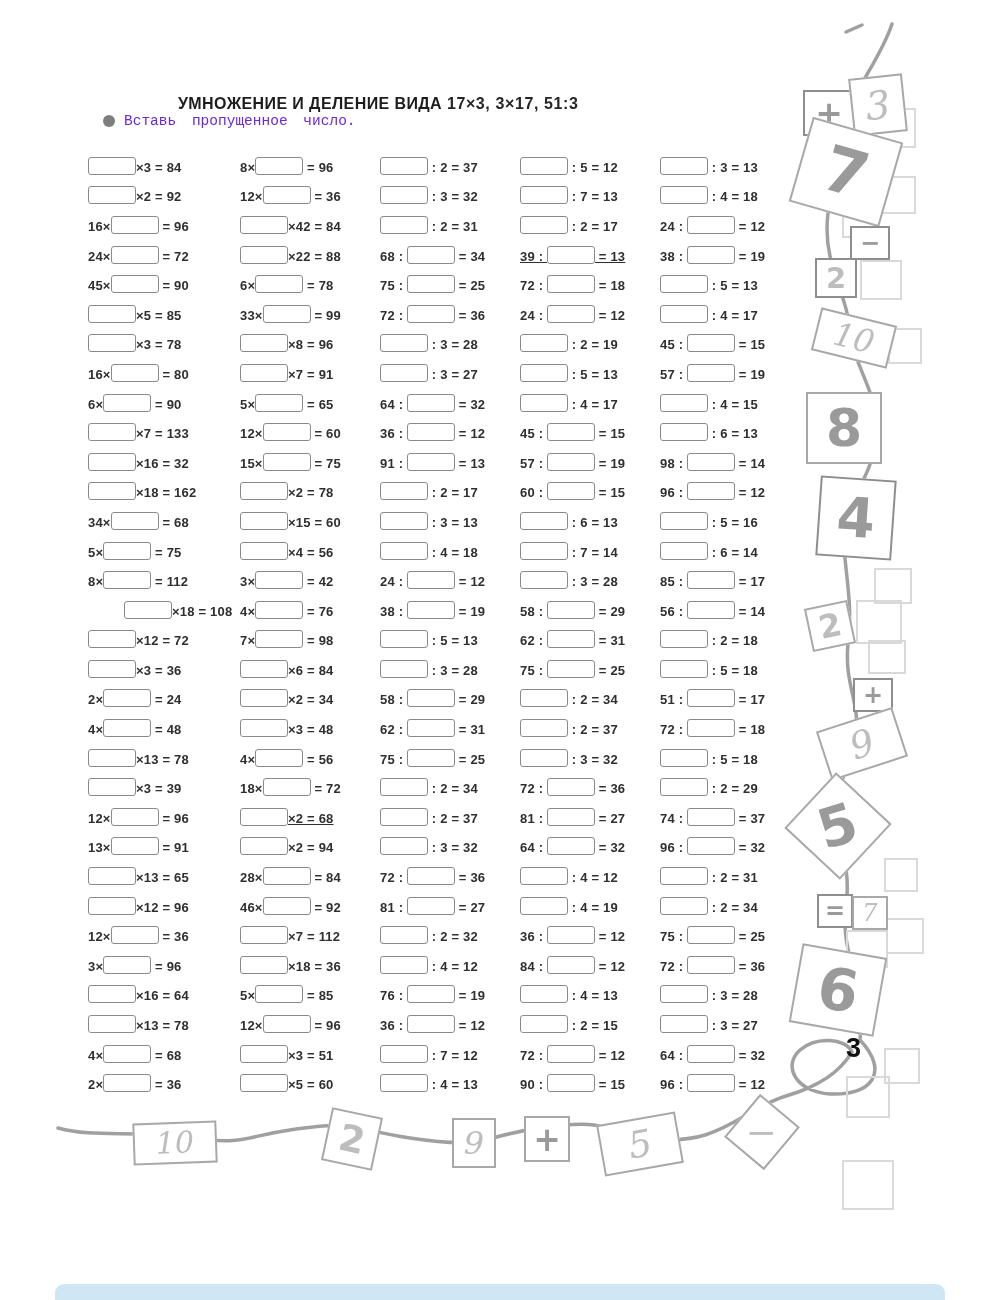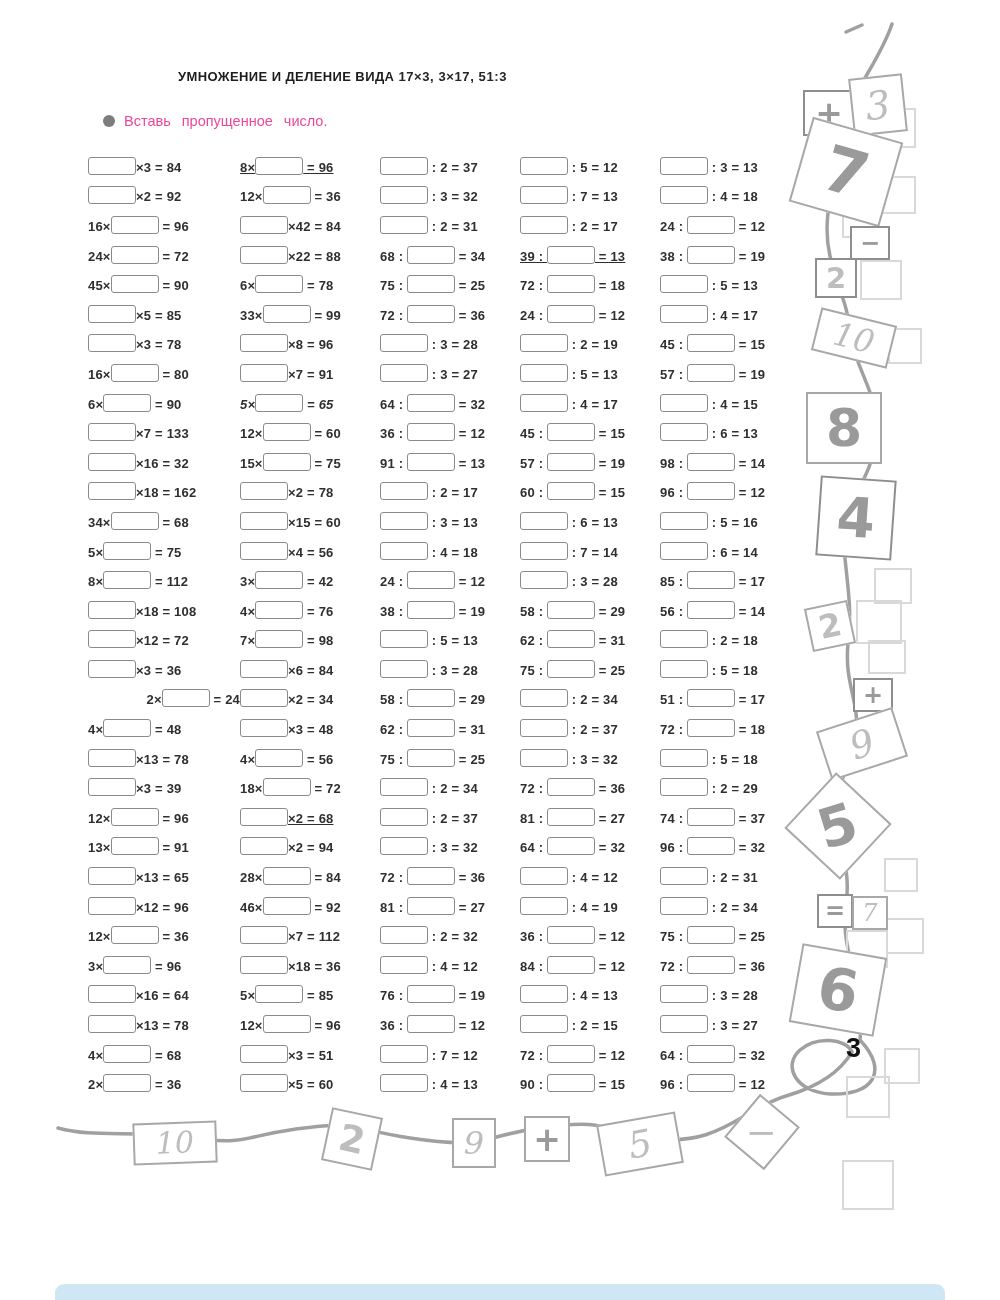--- a/index.html
+++ b/index.html
@@ -1,24 +1,24 @@
 <!DOCTYPE html>
 <html><head>
 <meta charset="utf-8">
 <style>
   html,body{margin:0;padding:0;background:#ffffff;}
   #page{position:relative;width:1000px;height:1300px;background:#ffffff;overflow:hidden;
         font-family:"Liberation Sans",sans-serif;}
   
-  .title{position:absolute;left:178px;top:69px;font-size:13px;font-weight:bold;
+  .title{position:absolute;left:178px;top:95px;font-size:16px;font-weight:bold;
          color:#1d1d1d;letter-spacing:.4px;white-space:pre;}
   .title .examples{font-weight:bold;color:#262626;letter-spacing:.6px;}
   .instruction-row{position:absolute;left:103px;top:113px;display:flex;align-items:center;gap:9px;}
   .bullet{width:12px;height:12px;border-radius:50%;background:#7d7d7d;}
-  .instruction{font-size:14.5px;color:#ec4899;word-spacing:7px;}
+  .instruction{font-size:14.5px;color:#6d28d9;word-spacing:7px;font-family:Liberation Mono, monospace;}
   
   .grid{position:absolute;left:88px;top:151px;display:grid;
         grid-template-columns:152px 140px 140px 140px 120px;grid-auto-rows:29.6px;
         align-items:center;z-index:2;}
   .eq{font-weight:bold;font-size:13px;color:#2f2f2f;white-space:pre;letter-spacing:.2px;}
   .box{display:inline-block;width:46px;height:16px;border:1.6px solid #8a8a8a;
        border-radius:3px;background:#fff;vertical-align:-3px;}
   
   #deco-layer{position:absolute;left:0;top:0;width:1000px;height:1300px;z-index:1;}
   .card{position:absolute;background:#ffffff;box-sizing:border-box;display:flex;
@@ -83,46 +83,46 @@
       <div class="eq" style="grid-area: 6 / 1;"><span class="box"></span>×5 = 85</div>
       <div class="eq" style="grid-area: 7 / 1;"><span class="box"></span>×3 = 78</div>
       <div class="eq" style="grid-area: 8 / 1;">16×<span class="box"></span> = 80</div>
       <div class="eq" style="grid-area: 9 / 1;">6×<span class="box"></span> = 90</div>
       <div class="eq" style="grid-area: 10 / 1;"><span class="box"></span>×7 = 133</div>
       <div class="eq" style="grid-area: 11 / 1;"><span class="box"></span>×16 = 32</div>
       <div class="eq" style="grid-area: 12 / 1;"><span class="box"></span>×18 = 162</div>
       <div class="eq" style="grid-area: 13 / 1;">34×<span class="box"></span> = 68</div>
       <div class="eq" style="grid-area: 14 / 1;">5×<span class="box"></span> = 75</div>
       <div class="eq" style="grid-area: 15 / 1;">8×<span class="box"></span> = 112</div>
-      <div class="eq" style="grid-area: 16 / 1;"><span class="box"></span>×18 = 108</div>
+      <div class="eq" style="grid-area: 16 / 1; margin-left: 36px;"><span class="box"></span>×18 = 108</div>
       <div class="eq" style="grid-area: 17 / 1;"><span class="box"></span>×12 = 72</div>
       <div class="eq" style="grid-area: 18 / 1;"><span class="box"></span>×3 = 36</div>
-      <div class="eq" style="grid-area: 19 / 1; text-align: right;">2×<span class="box"></span> = 24</div>
+      <div class="eq" style="grid-area: 19 / 1;">2×<span class="box"></span> = 24</div>
       <div class="eq" style="grid-area: 20 / 1;">4×<span class="box"></span> = 48</div>
       <div class="eq" style="grid-area: 21 / 1;"><span class="box"></span>×13 = 78</div>
       <div class="eq" style="grid-area: 22 / 1;"><span class="box"></span>×3 = 39</div>
       <div class="eq" style="grid-area: 23 / 1;">12×<span class="box"></span> = 96</div>
       <div class="eq" style="grid-area: 24 / 1;">13×<span class="box"></span> = 91</div>
       <div class="eq" style="grid-area: 25 / 1;"><span class="box"></span>×13 = 65</div>
       <div class="eq" style="grid-area: 26 / 1;"><span class="box"></span>×12 = 96</div>
       <div class="eq" style="grid-area: 27 / 1;">12×<span class="box"></span> = 36</div>
       <div class="eq" style="grid-area: 28 / 1;">3×<span class="box"></span> = 96</div>
       <div class="eq" style="grid-area: 29 / 1;"><span class="box"></span>×16 = 64</div>
       <div class="eq" style="grid-area: 30 / 1;"><span class="box"></span>×13 = 78</div>
       <div class="eq" style="grid-area: 31 / 1;">4×<span class="box"></span> = 68</div>
       <div class="eq" style="grid-area: 32 / 1;">2×<span class="box"></span> = 36</div>
-      <div class="eq" style="grid-area: 1 / 2; text-decoration: underline;">8×<span class="box"></span> = 96</div>
+      <div class="eq" style="grid-area: 1 / 2;">8×<span class="box"></span> = 96</div>
       <div class="eq" style="grid-area: 2 / 2;">12×<span class="box"></span> = 36</div>
       <div class="eq" style="grid-area: 3 / 2;"><span class="box"></span>×42 = 84</div>
       <div class="eq" style="grid-area: 4 / 2;"><span class="box"></span>×22 = 88</div>
       <div class="eq" style="grid-area: 5 / 2;">6×<span class="box"></span> = 78</div>
       <div class="eq" style="grid-area: 6 / 2;">33×<span class="box"></span> = 99</div>
       <div class="eq" style="grid-area: 7 / 2;"><span class="box"></span>×8 = 96</div>
       <div class="eq" style="grid-area: 8 / 2;"><span class="box"></span>×7 = 91</div>
-      <div class="eq" style="grid-area: 9 / 2; font-style: italic;">5×<span class="box"></span> = 65</div>
+      <div class="eq" style="grid-area: 9 / 2;">5×<span class="box"></span> = 65</div>
       <div class="eq" style="grid-area: 10 / 2;">12×<span class="box"></span> = 60</div>
       <div class="eq" style="grid-area: 11 / 2;">15×<span class="box"></span> = 75</div>
       <div class="eq" style="grid-area: 12 / 2;"><span class="box"></span>×2 = 78</div>
       <div class="eq" style="grid-area: 13 / 2;"><span class="box"></span>×15 = 60</div>
       <div class="eq" style="grid-area: 14 / 2;"><span class="box"></span>×4 = 56</div>
       <div class="eq" style="grid-area: 15 / 2;">3×<span class="box"></span> = 42</div>
       <div class="eq" style="grid-area: 16 / 2;">4×<span class="box"></span> = 76</div>
       <div class="eq" style="grid-area: 17 / 2;">7×<span class="box"></span> = 98</div>
       <div class="eq" style="grid-area: 18 / 2;"><span class="box"></span>×6 = 84</div>
       <div class="eq" style="grid-area: 19 / 2;"><span class="box"></span>×2 = 34</div>

